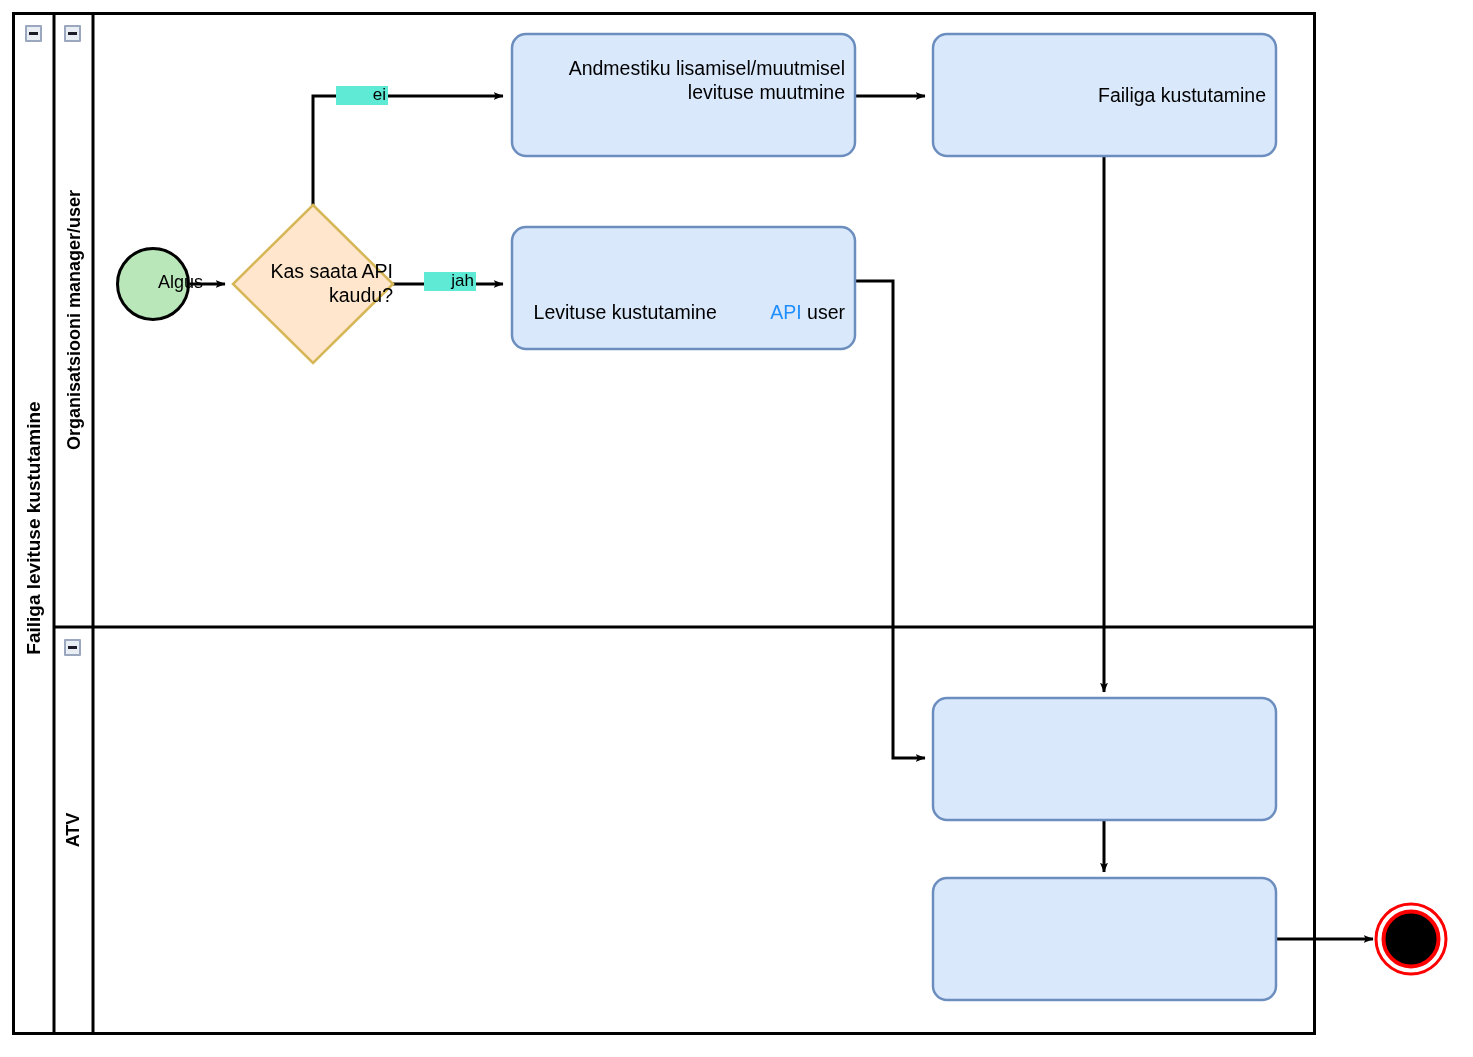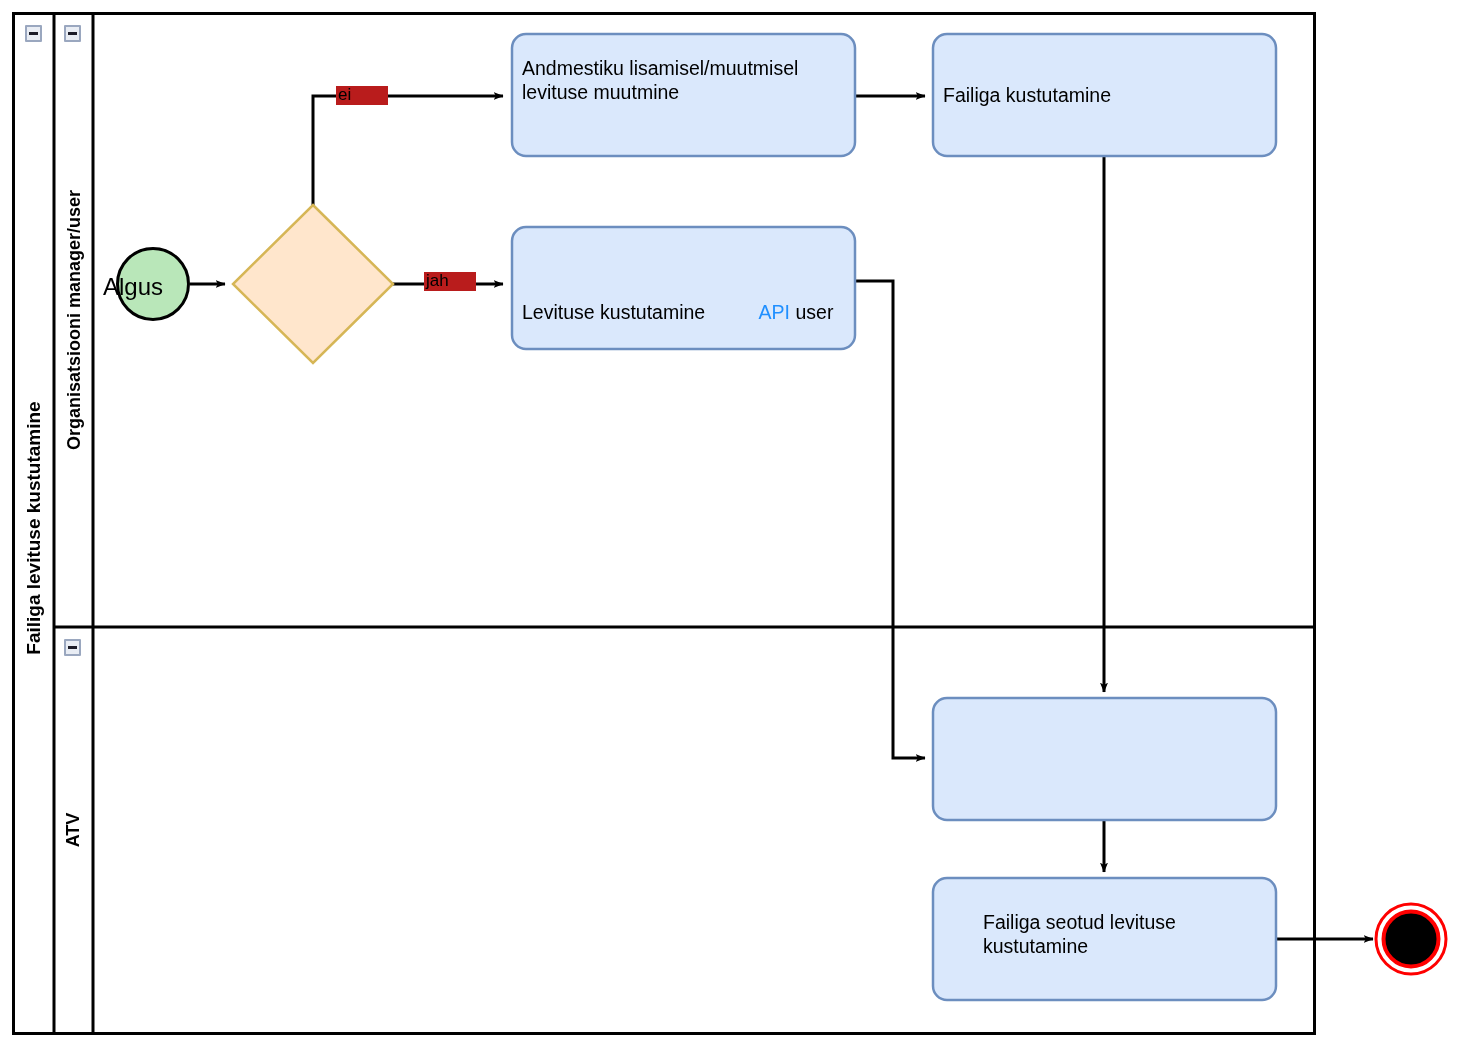--- a/index.html
+++ b/index.html
@@ -21,39 +21,39 @@
   }
   #diagram-svg {
     position: absolute;
     left: 0;
     top: 0;
     width: 1473px;
     height: 1057px;
   }
   .lbl {
     position: absolute;
-    text-align: left;
+    text-align: right;
     line-height: 1.22;
     color: #000000;
     font-family: "Liberation Sans", sans-serif;
     pointer-events: none;
     white-space: pre-line;
   }
   .task-label {
     font-size: 19.5px;
   }
   .gw-label {
     font-size: 19.5px;
   }
   .event-label {
-    font-size: 24px;
+    font-size: 18px;
   }
   .edge-label {
     font-size: 17px;
-    background: #b91c1c;
+    background: #5eead4;
     padding: 0 2px;
     line-height: 1.1;
   }
   .api-token {
     color: #1f8fff;
     margin-left: 48px;
   }
   .vert-label {
     position: absolute;
     font-weight: bold;
@@ -154,29 +154,29 @@
   <div class="vert-label lane-title" style="left:-126px; top:309px; width:400px; height:22px; line-height:22px;">Organisatsiooni manager/user</div>
 
   <div class="vert-label lane-title" style="left:-127px; top:819px; width:400px; height:22px; line-height:22px;">ATV</div>
 
   <div class="collapse-box" style="left:25px; top:25px;"></div>
   <div class="collapse-box" style="left:64px; top:25px;"></div>
   <div class="collapse-box" style="left:64px; top:639px;"></div>
 
   <div class="lbl event-label" style="left:103px; top:272px; width:100px;">Algus</div>
 
+  <div class="lbl gw-label" style="left:233px; top:260px; width:160px;">Kas saata API kaudu?</div>
 
   <div class="lbl task-label" style="left:522px; top:57px; width:323px;">Andmestiku lisamisel/muutmisel levituse muutmine</div>
 
   <div class="lbl task-label" style="left:943px; top:84px; width:323px;">Failiga kustutamine</div>
 
   <div class="lbl task-label" style="left:522px; top:277px; width:323px;">
     <span>Levituse kustutamine </span><span class="api-token">API</span><span> user</span>
   </div>
 
 
-  <div class="lbl task-label" style="left:983px; top:911px; width:243px;">Failiga seotud levituse kustutamine</div>
 
   <div class="lbl edge-label" style="left:336px; top:86px; width:48px;">ei</div>
 
   <div class="lbl edge-label" style="left:424px; top:272px; width:48px;">jah</div>
 
 </div>
 
 </body></html>

